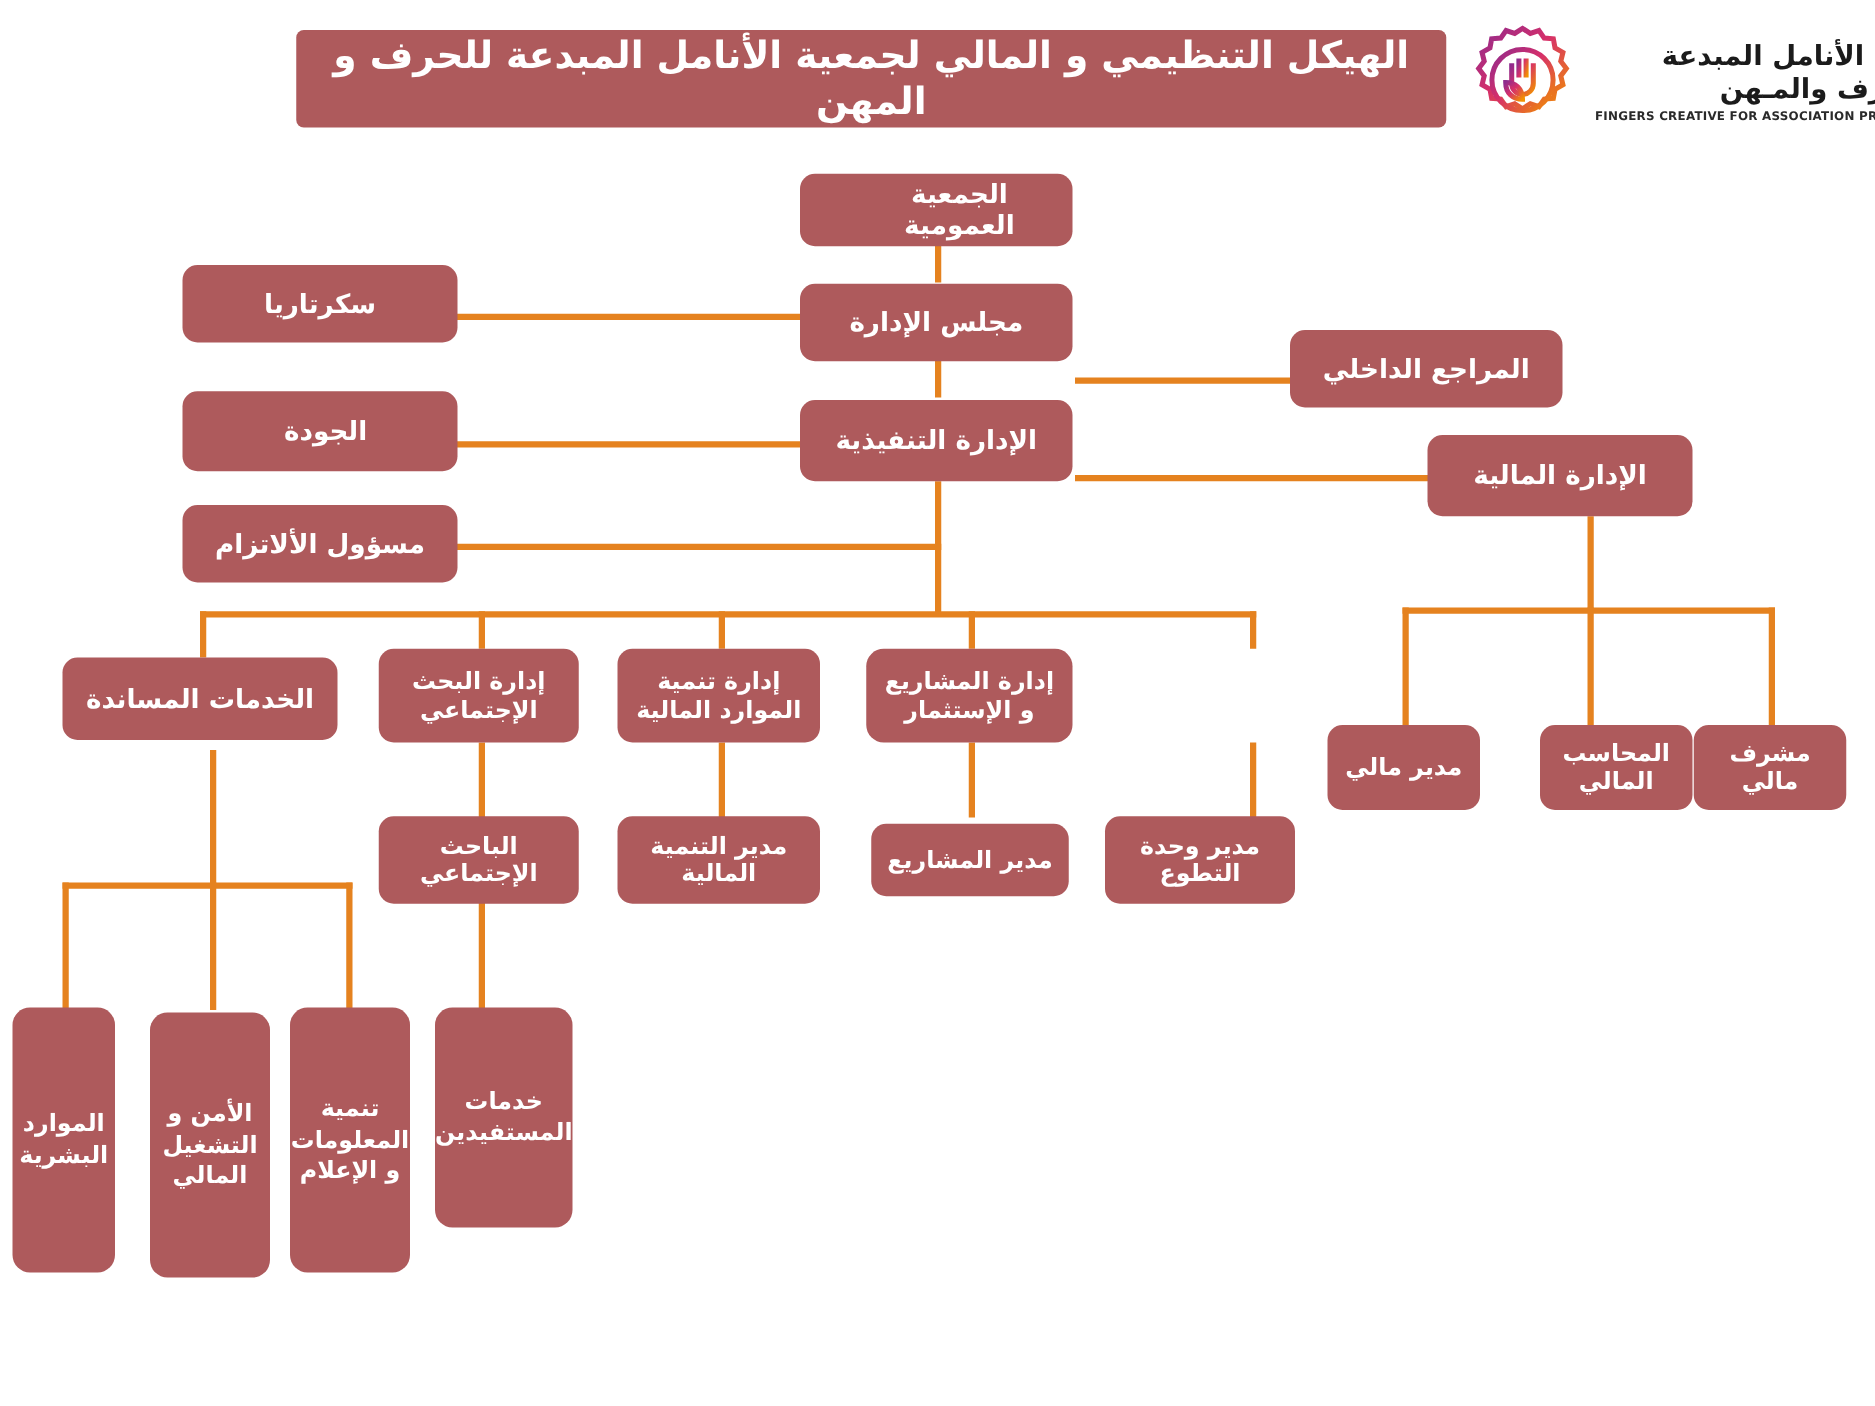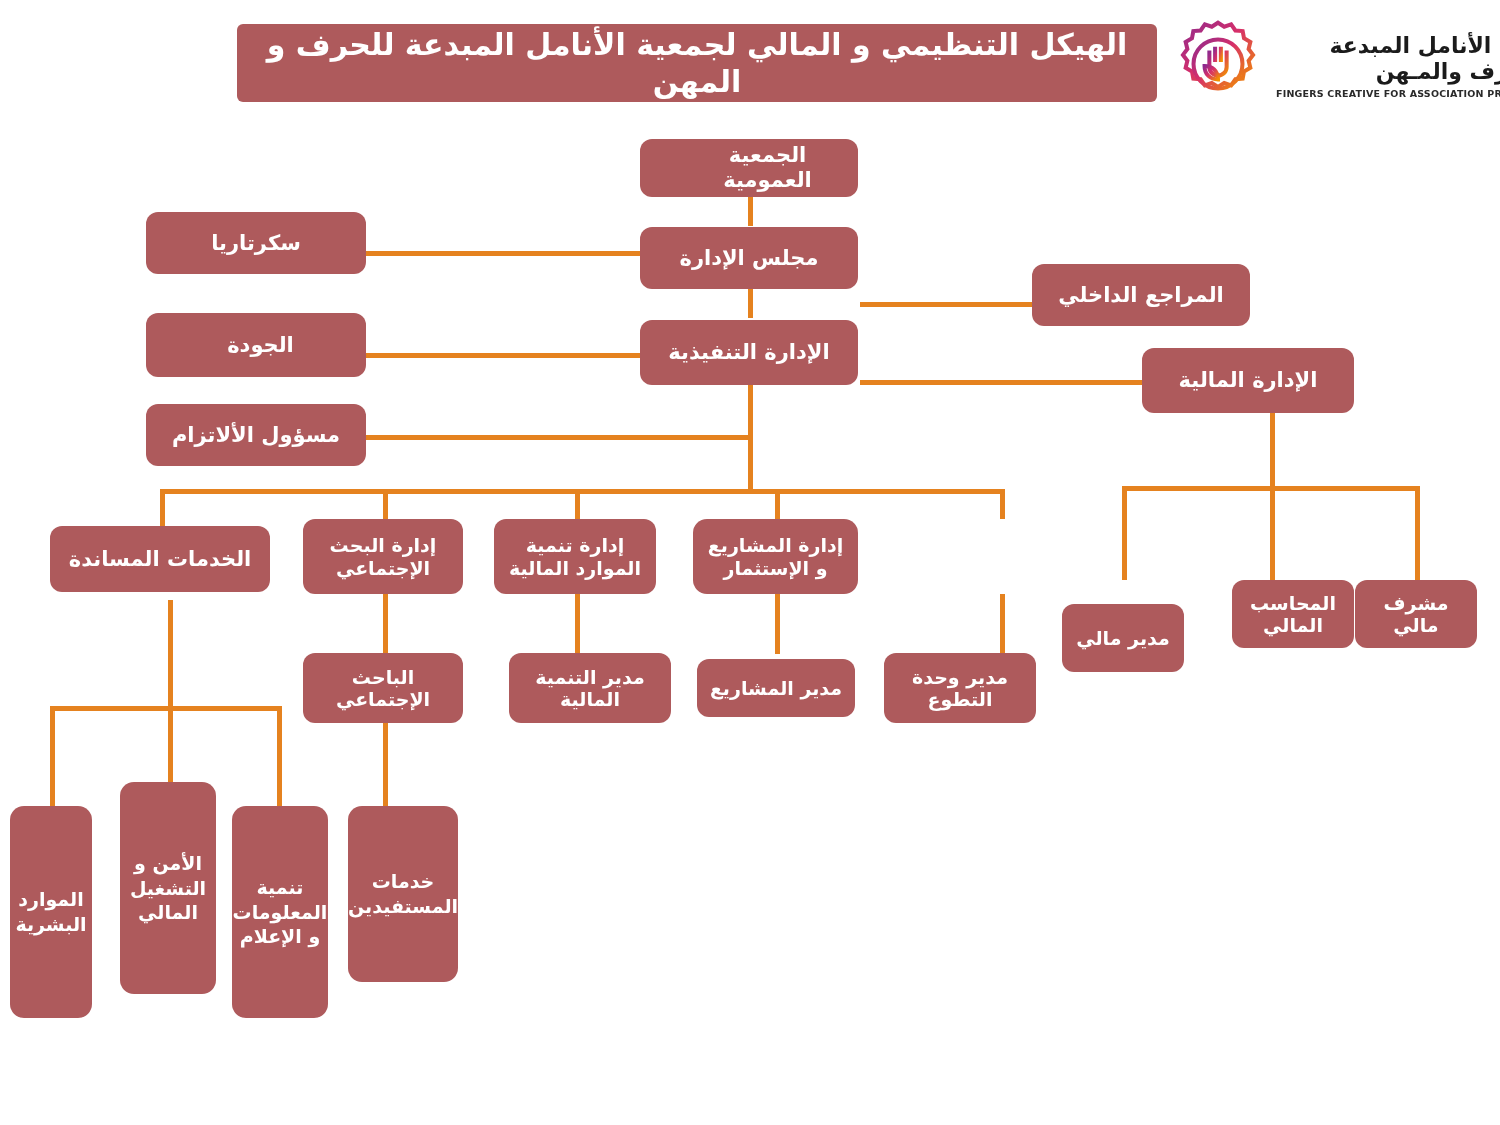--- a/index.html
+++ b/index.html
@@ -186,49 +186,49 @@
 
   <div class="node small" style="left:693px;top:519px;width:165px;height:75px;border-radius:14px;">
     <span>إدارة المشاريع و الإستثمار</span>
   </div>
 
 
   <div class="node small" style="left:303px;top:653px;width:160px;height:70px;">
     <span>الباحث الإجتماعي</span>
   </div>
 
-  <div class="node small" style="left:494px;top:653px;width:162px;height:70px;margin-left:15px;">
+  <div class="node small" style="left:494px;top:653px;width:162px;height:70px;">
     <span>مدير التنمية المالية</span>
   </div>
 
   <div class="node small" style="left:697px;top:659px;width:158px;height:58px;">
     <span>مدير المشاريع</span>
   </div>
 
   <div class="node small" style="left:884px;top:653px;width:152px;height:70px;">
     <span>مدير وحدة التطوع</span>
   </div>
 
-  <div class="node small" style="left:1062px;top:580px;width:122px;height:68px;margin-top:24px;">
+  <div class="node small" style="left:1062px;top:580px;width:122px;height:68px;">
     <span>مدير مالي</span>
   </div>
 
   <div class="node small" style="left:1212px;top:580px;width:122px;height:68px;margin-left:20px;">
     <span>المحاسب المالي</span>
   </div>
 
   <div class="node small" style="left:1355px;top:580px;width:122px;height:68px;">
     <span>مشرف مالي</span>
   </div>
 
   <div class="node vert" style="left:10px;top:806px;width:82px;height:212px;">
     <span>الموارد البشرية</span>
   </div>
 
-  <div class="node vert" style="left:120px;top:782px;width:96px;height:212px;">
+  <div class="node vert" style="left:120px;top:810px;width:96px;height:212px;">
     <span>الأمن و التشغيل المالي</span>
   </div>
 
   <div class="node vert" style="left:232px;top:806px;width:96px;height:212px;">
     <span>تنمية المعلومات و الإعلام</span>
   </div>
 
   <div class="node vert" style="left:348px;top:806px;width:110px;height:176px;">
     <span>خدمات المستفيدين</span>
   </div>

